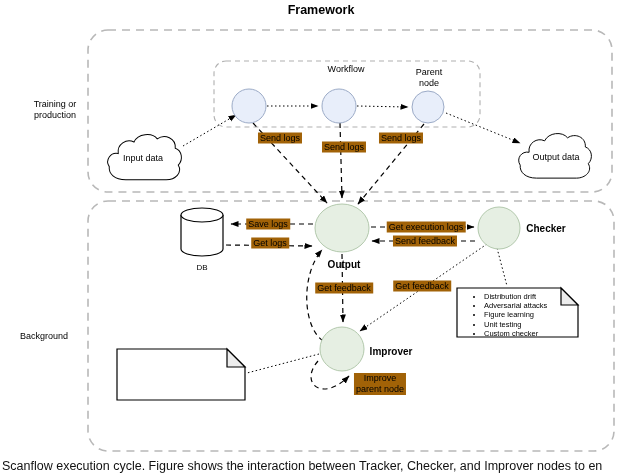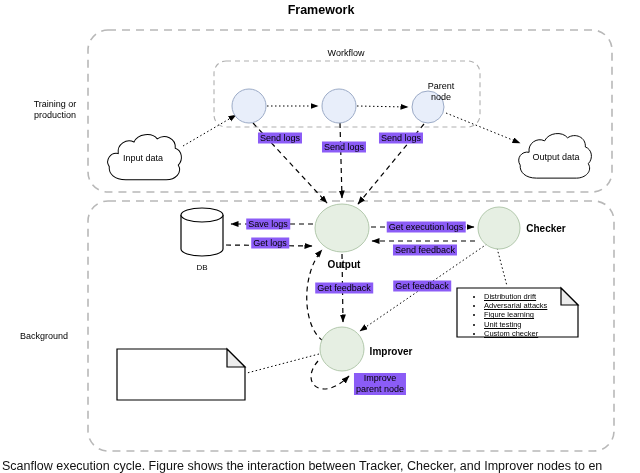--- a/index.html
+++ b/index.html
@@ -5,29 +5,29 @@
   html,body{margin:0;padding:0;background:#fff;}
   #stage{
     position:relative;width:640px;height:473px;background:#ffffff;
     font-family:"Liberation Sans",sans-serif;color:#000;overflow:hidden;
   }
   #stage svg{position:absolute;left:0;top:0;}
   .lbl{
     position:absolute;transform:translate(-50%,-50%);
     font-size:9px;line-height:11px;text-align:center;white-space:pre-line;
   }
-  .lbl.bg{background:#8b5cf6;padding:0 2px;}
+  .lbl.bg{background:#a16207;padding:0 2px;}
   .lbl.bold{font-weight:bold;font-size:10px;}
   .title{font-weight:bold;font-size:12.5px;}
   .small{font-size:8px;}
   .note-list{
     position:absolute;margin:0;padding:0 0 0 14px;
     font-size:7.5px;line-height:9.2px;list-style-type:disc;
   }
-  .note-list li{margin:0;padding:0;text-decoration:underline;}
+  .note-list li{margin:0;padding:0;}
   .caption{
     position:absolute;left:2px;top:459px;width:700px;
     font-size:12.5px;line-height:15px;white-space:nowrap;color:#111;
   }
 </style>
 </head>
 <body>
 
 <div id="stage">
 
@@ -93,36 +93,36 @@
       <path d="M117,349 L227,349 L245,367 L245,400 L117,400 Z" fill="#fff" stroke="#000" stroke-width="1.2"></path>
       <path d="M227,349 L227,367 L245,367 Z" fill="#ededed" stroke="#000" stroke-width="1.2"></path>
     </g>
   </svg>
 
   <div class="lbl title" style="left:321px;top:10px;">Framework</div>
 
   <div class="lbl" style="left:55px;top:110px;">Training or
 production</div>
   <div class="lbl" style="left:44px;top:336px;">Background</div>
-  <div class="lbl" style="left:346px;top:53px;">Workflow</div>
-  <div class="lbl" style="left:429px;top:92px;margin-left:12px;">Parent
+  <div class="lbl" style="left:346px;top:69px;">Workflow</div>
+  <div class="lbl" style="left:429px;top:78px;">Parent
 node</div>
 
   <div class="lbl" style="left:143px;top:158px;">Input data</div>
   <div class="lbl" style="left:556px;top:157px;">Output data</div>
   <div class="lbl small" style="left:202px;top:243px;margin-top:24px;">DB</div>
 
   <div class="lbl bg" style="left:280px;top:138px;">Send logs</div>
   <div class="lbl bg" style="left:344px;top:147px;">Send logs</div>
   <div class="lbl bg" style="left:401px;top:138px;">Send logs</div>
 
   <div class="lbl bg" style="left:268px;top:224px;">Save logs</div>
   <div class="lbl bg" style="left:270px;top:243px;">Get logs</div>
   <div class="lbl bg" style="left:426px;top:227px;">Get execution logs</div>
-  <div class="lbl bg" style="left:425px;top:241px;margin-top:9px;">Send feedback</div>
+  <div class="lbl bg" style="left:425px;top:241px;">Send feedback</div>
 
   <div class="lbl bold" style="left:344px;top:264px;">Output</div>
   <div class="lbl bold" style="left:546px;top:228px;">Checker</div>
   <div class="lbl bold" style="left:391px;top:351px;">Improver</div>
 
   <div class="lbl bg" style="left:344px;top:288px;">Get feedback</div>
   <div class="lbl bg" style="left:422px;top:286px;">Get feedback</div>
   <div class="lbl bg" style="left:380px;top:384px;">Improve
 parent node</div>
 

